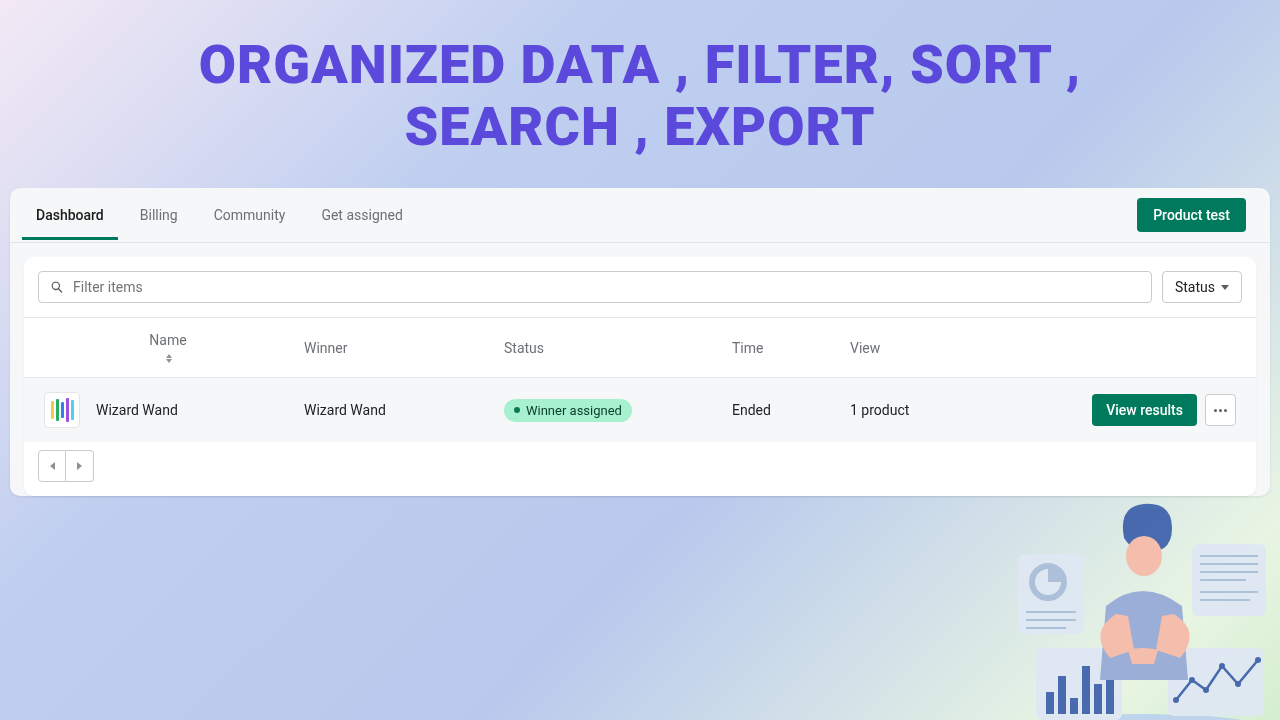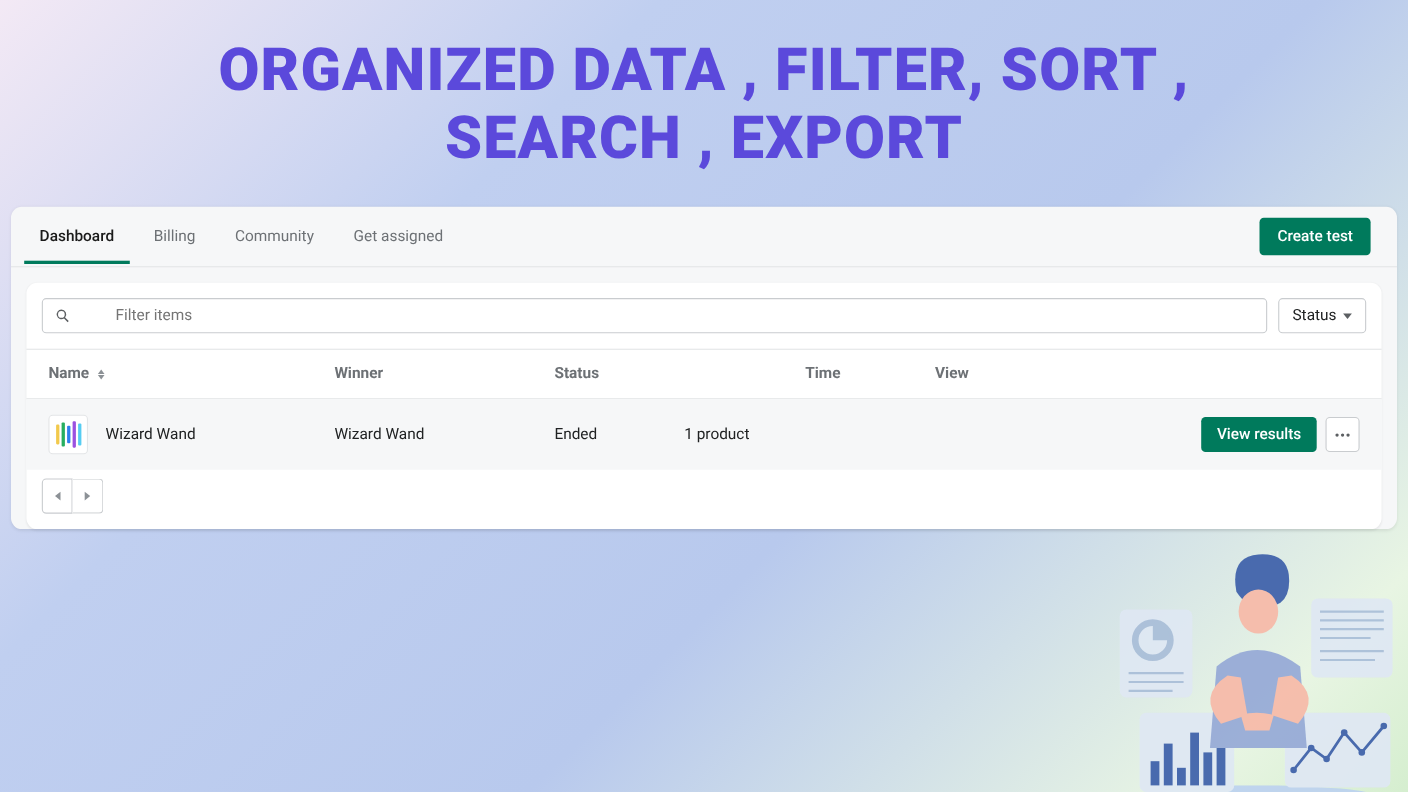--- a/index.html
+++ b/index.html
@@ -7,29 +7,29 @@
     .hero-title { text-align: center; font-size: 54px; font-weight: 900; color: #5b49db; letter-spacing: 1px; padding: 34px 40px 0; line-height: 1.15; }
     .panel { margin: 30px 10px 0; background: #f6f7f8; border-radius: 10px; box-shadow: 0 1px 3px rgba(0,0,0,0.08); }
     .tabbar { display: flex; align-items: center; padding: 0 12px; border-bottom: 1px solid #e3e5e7; }
     .tabs { display: flex; gap: 8px; }
     .tab { padding: 16px 14px 14px; font-size: 14px; color: #6d7175; cursor: pointer; border-bottom: 3px solid transparent; }
     .tab.active { color: #1a1a1a; border-bottom-color: #007a5c; font-weight: 500; }
     .spacer { flex: 1; }
     .create-btn { margin: 10px 12px 10px 0; padding: 9px 16px; background: #007a5c; color: #fff; border: none; border-radius: 4px; font-size: 14px; font-weight: 500; cursor: pointer; }
     .card { margin: 14px; background: #fff; border-radius: 10px; box-shadow: 0 1px 2px rgba(0,0,0,0.06); }
     .filterbar { display: flex; gap: 10px; padding: 14px; }
-    .searchbox { flex: 1; display: flex; align-items: center; border: 1px solid #c9cccf; border-radius: 4px; padding: 7px 10px; background: #fff; gap: 32px; }
+    .searchbox { flex: 1; display: flex; align-items: center; border: 1px solid #c9cccf; border-radius: 4px; padding: 7px 10px; background: #fff; }
     .search-icon { width: 16px; height: 16px; color: #5c5f62; flex-shrink: 0; }
     .searchbox input { border: none; outline: none; flex: 1; margin-left: 8px; font-size: 14px; color: #333; background: transparent; }
     .status-dd { display: flex; align-items: center; gap: 6px; border: 1px solid #c9cccf; border-radius: 4px; padding: 7px 12px; font-size: 14px; color: #202223; cursor: pointer; background: #fff; }
     .caret-down { width: 0; height: 0; border-left: 4px solid transparent; border-right: 4px solid transparent; border-top: 5px solid #5c5f62; }
     .thead, .trow { display: flex; align-items: center; padding: 0 14px; }
     .thead { border-top: 1px solid #e3e5e7; border-bottom: 1px solid #e3e5e7; }
     .th, .td { font-size: 14px; padding: 14px 6px; }
-    .th { color: #6d7175; font-weight: 700; }
+    .th { color: #6d7175; font-weight: 400; flex-direction: column; }
     .col-name { width: 260px; display: flex; align-items: center; gap: 6px; }
     .col-product { width: 200px; }
     .col-status { width: 228px; }
     .col-time { width: 118px; }
     .col-type { width: 140px; }
     .col-act { flex: 1; display: flex; justify-content: flex-end; gap: 8px; }
     .sort-icon { display: inline-flex; flex-direction: column; gap: 1px; margin-left: 2px; }
     .sort-icon span { width: 0; height: 0; border-left: 3px solid transparent; border-right: 3px solid transparent; }
     .sort-icon .up { border-bottom: 4px solid #8c9196; }
     .sort-icon .dn { border-top: 4px solid #8c9196; }
@@ -62,21 +62,21 @@
 
 <div class="panel">
   <div class="tabbar">
     <div class="tabs">
       <div class="tab active">Dashboard</div>
       <div class="tab">Billing</div>
       <div class="tab">Community</div>
       <div class="tab">Get assigned</div>
     </div>
     <div class="spacer"></div>
-    <button class="create-btn">Create test</button>
+    <button class="create-btn">Product test</button>
   </div>
 
   <div class="card">
     <div class="filterbar">
       <div class="searchbox">
         <svg class="search-icon" viewBox="0 0 20 20" fill="currentColor">
             <path d="M8.5 3a5.5 5.5 0 014.23 9.02l4.12 4.13-1.2 1.2-4.13-4.12A5.5 5.5 0 118.5 3zm0 1.7a3.8 3.8 0 100 7.6 3.8 3.8 0 000-7.6z"></path>
           </svg>
         <input placeholder="Filter items" style="">
       </div>
@@ -106,20 +106,26 @@
         <div class="thumb">
           <div class="bar" style="height:18px;background:#f2c94c"></div>
           <div class="bar" style="height:22px;background:#27ae60"></div>
           <div class="bar" style="height:16px;background:#2f80ed"></div>
           <div class="bar" style="height:24px;background:#9b51e0"></div>
           <div class="bar" style="height:20px;background:#56ccf2"></div>
         </div>
         <span>Wizard Wand</span>
       </div>
       <div class="td col-product">Wizard Wand</div>
+      <div class="td col-status">
+        <span class="badge">
+          <span class="dot"></span>
+          <span>Winner assigned</span>
+        </span>
+      </div>
       <div class="td col-time">Ended</div>
       <div class="td col-type">1 product</div>
       <div class="td col-act">
         <button class="view-btn">View results</button>
         <button class="more-btn">
           <span class="dots">
               <span></span>
               <span></span>
               <span></span>
             </span>

